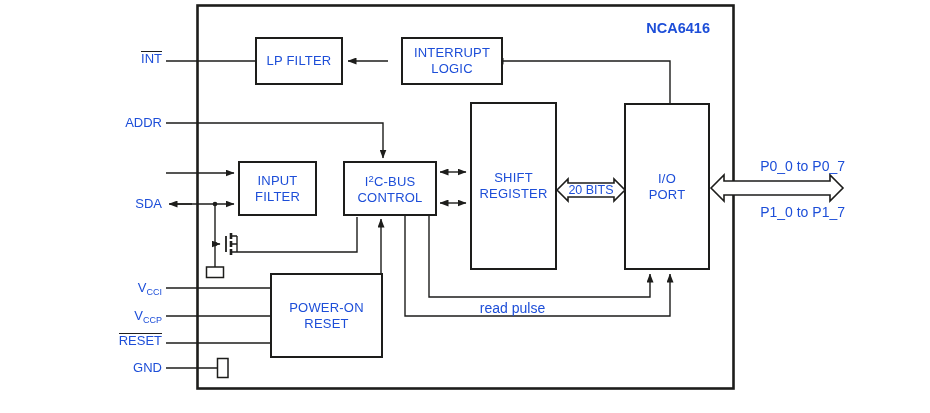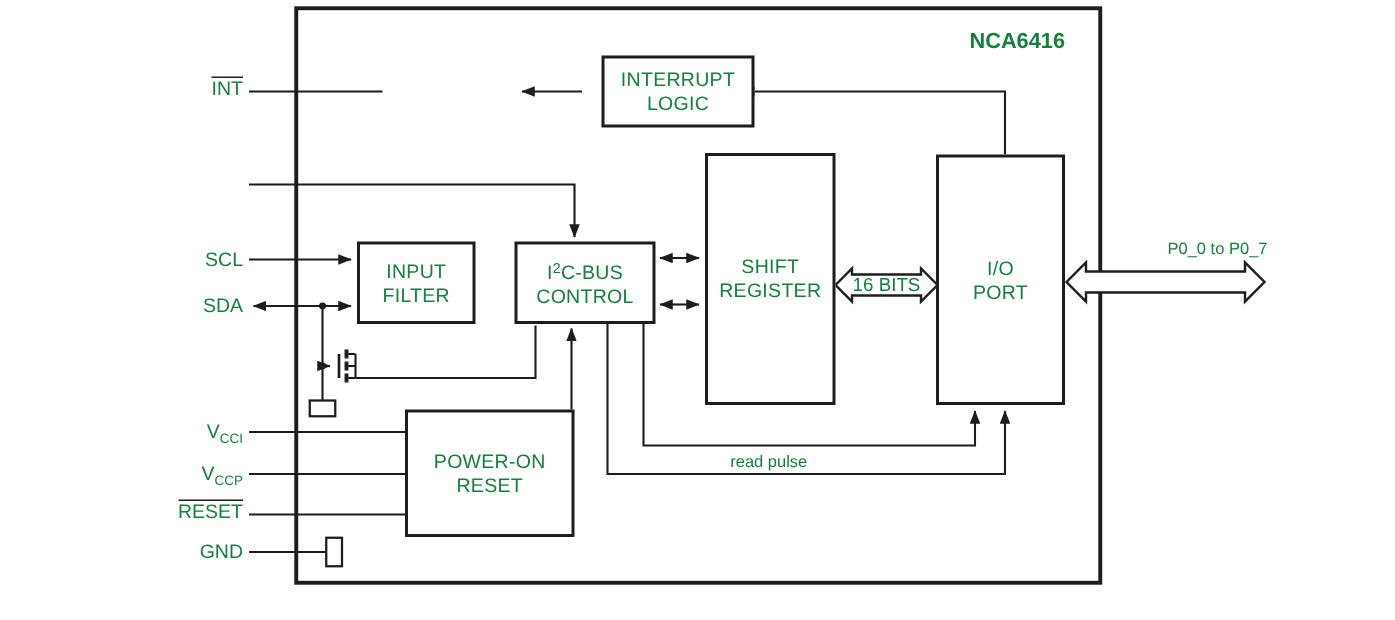--- a/index.html
+++ b/index.html
@@ -1,34 +1,34 @@
 <!DOCTYPE html>
 <html><head>
 <meta charset="utf-8">
 <style>
   html,body{margin:0;padding:0;background:#fff;}
   #stage{
     position:relative;width:930px;height:413px;background:#fff;
     font-family:"Liberation Sans","DejaVu Sans",sans-serif;
-    color:#15803d;overflow:hidden;
+    color:#1d4ed8;overflow:hidden;
   }
   #wires{position:absolute;left:0;top:0;}
   .block{
     position:absolute;box-sizing:border-box;border:2px solid #1d1d1b;background:#fff;
     display:flex;flex-direction:column;align-items:center;justify-content:center;
     font-size:13px;line-height:16px;text-align:center;letter-spacing:.2px;
   }
   .pinlabel{
     position:absolute;left:60px;width:102px;text-align:right;
     font-size:13px;line-height:16px;white-space:nowrap;
   }
   .ovl{display:inline-block;border-top:1.4px solid #1f1f1f;line-height:14px;}
   sub.pinsub{font-size:9px;vertical-align:-3px;letter-spacing:0;}
   sup.i2csup{font-size:9.5px;vertical-align:4px;}
-  .freetext{position:absolute;font-size:11px;line-height:16px;white-space:nowrap;}
+  .freetext{position:absolute;font-size:14px;line-height:16px;white-space:nowrap;}
   .ctr{text-align:center;}
   .rgt{text-align:right;}
   #chip-name{font-weight:bold;font-size:14.5px;}
   #bus-16bits-label{font-size:12.5px;}
 </style>
 </head>
 <body>
 
 <div id="stage">
 
@@ -91,20 +91,23 @@
     <rect x="206.5" y="267" width="17" height="10.5" fill="#fff" stroke="#1d1d1b" stroke-width="1.5"></rect>
     <rect x="217.5" y="358.5" width="10.5" height="19" fill="#fff" stroke="#1d1d1b" stroke-width="1.5"></rect>
 
     <path d="M557 190 L568 179 L568 183 L614 183 L614 179 L625 190 L614 201 L614 197 L568 197 L568 201 Z" fill="#fff" stroke="#1d1d1b" stroke-width="1.6"></path>
 
     <path d="M711 188 L724 175 L724 181 L830 181 L830 175 L843 188 L830 201 L830 195 L724 195 L724 201 Z" fill="#fff" stroke="#1d1d1b" stroke-width="1.6"></path>
   </svg>
 
   <div id="chip-name" class="freetext rgt" style="left:560px;top:20px;width:150px;">NCA6416</div>
 
+  <div class="block" style="left:255px;top:37px;width:88px;height:48px;">
+    <div>LP FILTER</div>
+  </div>
 
   <div class="block" style="left:401px;top:37px;width:102px;height:48px;">
     <div>INTERRUPT</div>
     <div>LOGIC</div>
   </div>
 
   <div class="block" style="left:238px;top:161px;width:79px;height:55px;">
     <div>INPUT</div>
     <div>FILTER</div>
   </div>
@@ -123,24 +126,25 @@
     <div>I/O</div>
     <div>PORT</div>
   </div>
 
   <div class="block" style="left:270px;top:273px;width:113px;height:85px;">
     <div>POWER-ON</div>
     <div>RESET</div>
   </div>
 
   <div class="pinlabel" style="top:51px;"><span class="ovl">INT</span></div>
-  <div class="pinlabel" style="top:165px;"><span>SCL</span></div>
+  <div class="pinlabel" style="top:115px;"><span>ADDR</span></div>
   <div class="pinlabel" style="top:196px;"><span>SDA</span></div>
   <div class="pinlabel" style="top:280px;"><span>V</span><sub class="pinsub">CCI</sub></div>
   <div class="pinlabel" style="top:308px;"><span>V</span><sub class="pinsub">CCP</sub></div>
   <div class="pinlabel" style="top:333px;"><span class="ovl">RESET</span></div>
   <div class="pinlabel" style="top:360px;"><span>GND</span></div>
 
-  <div id="bus-16bits-label" class="freetext ctr" style="left:559px;top:182px;width:64px;">16 BITS</div>
+  <div id="bus-16bits-label" class="freetext ctr" style="left:559px;top:182px;width:64px;">20 BITS</div>
   <div class="freetext rgt" style="left:735px;top:158px;width:110px;">P0_0 to P0_7</div>
+  <div class="freetext rgt" style="left:735px;top:204px;width:110px;">P1_0 to P1_7</div>
   <div class="freetext ctr" style="left:455px;top:300px;width:115px;">read pulse</div>
 
 </div>
 
 </body></html>

